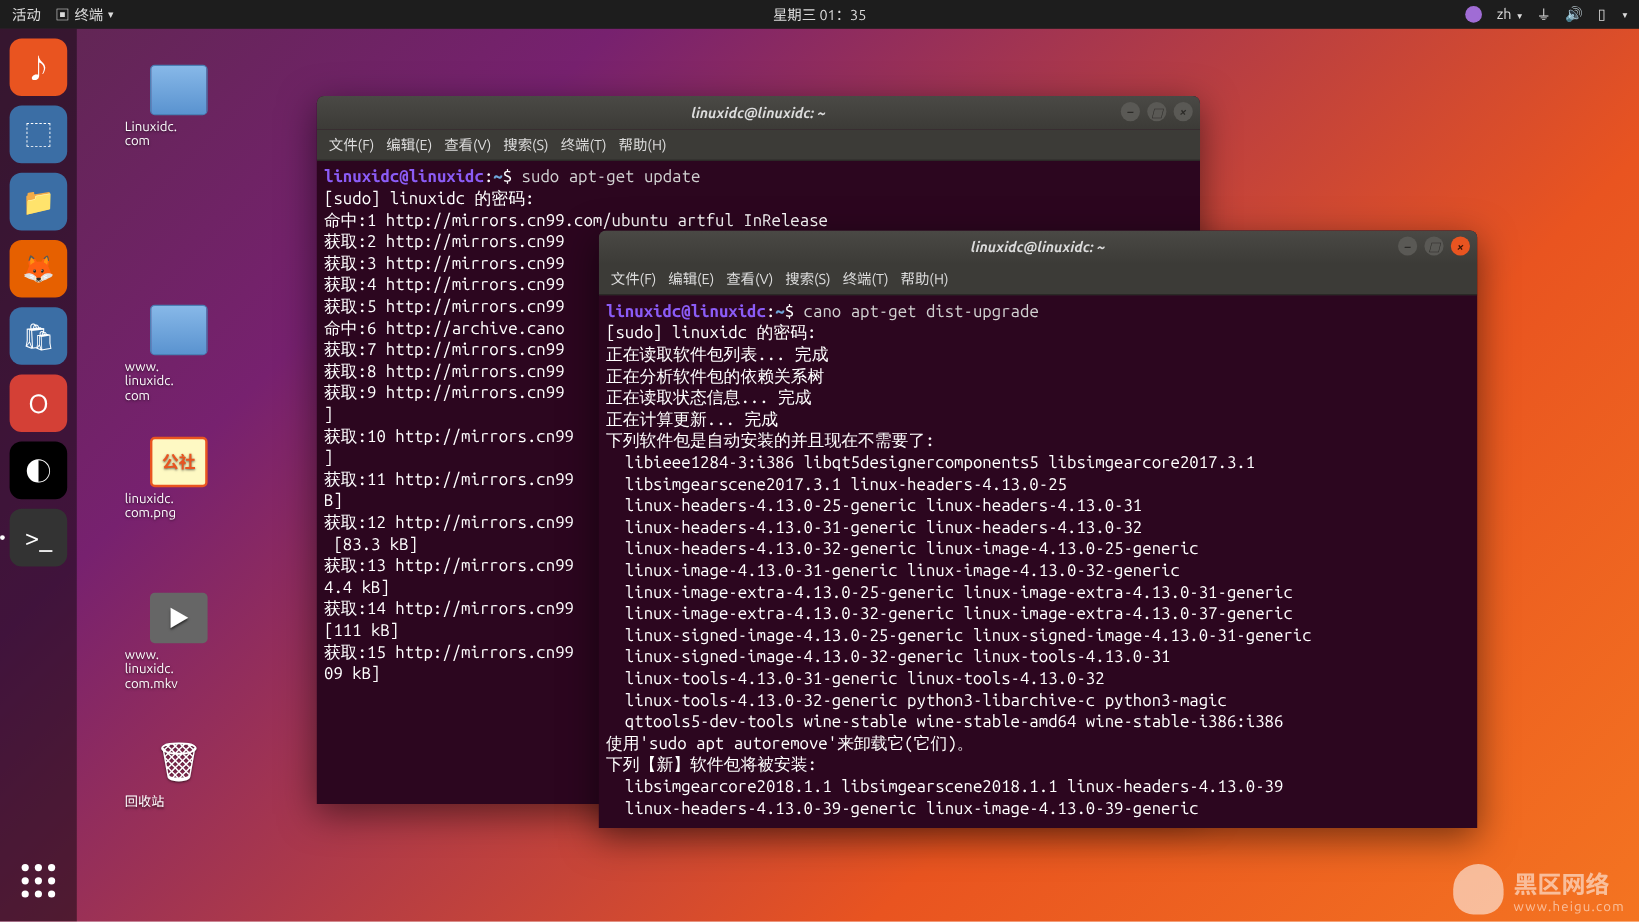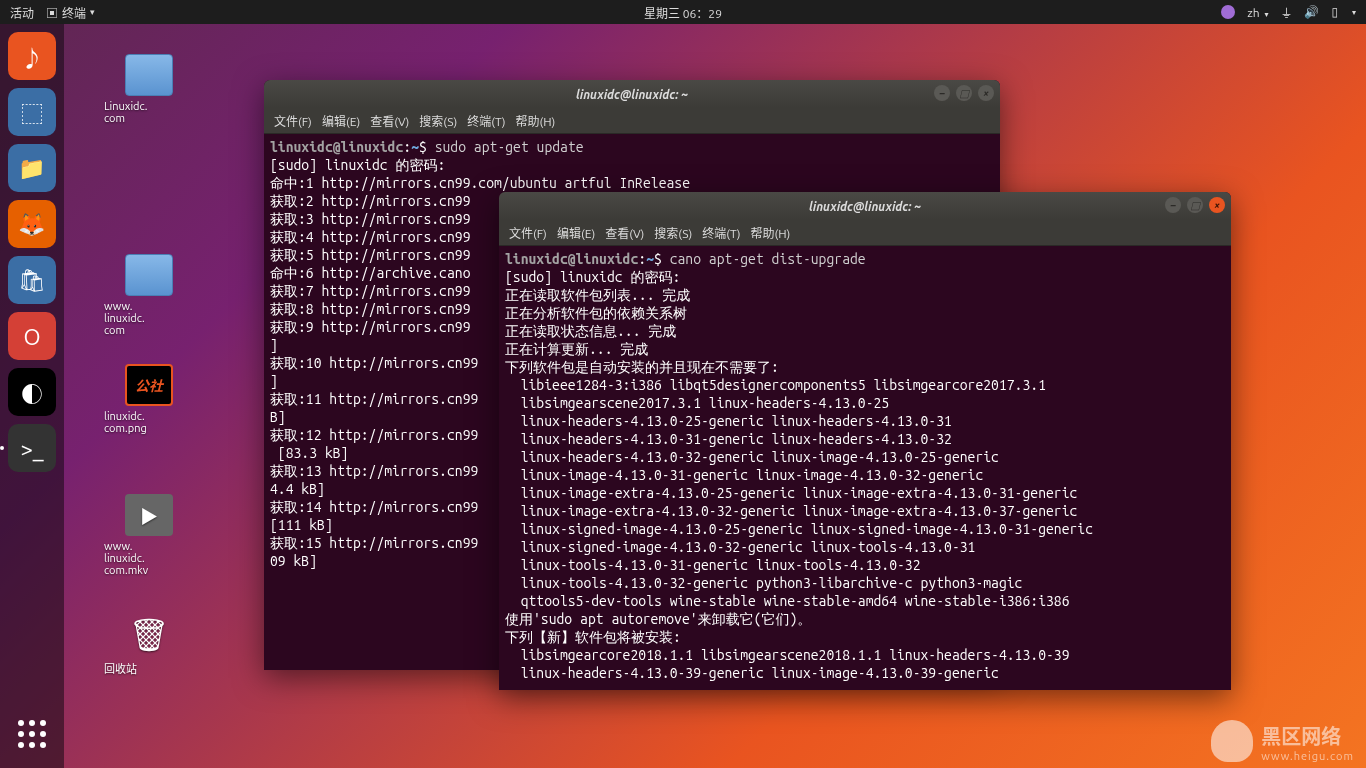--- a/index.html
+++ b/index.html
@@ -63,21 +63,21 @@
 .desktop-icon {
   position: absolute; width: 90px; text-align: left;
   color: #fff; font-size: 11px; text-shadow: 0 1px 2px rgba(0,0,0,0.6);
 }
 .desktop-icon .icon-box {
   width: 48px; height: 42px; margin: 0 auto 4px;
   border-radius: 4px;
   display: flex; align-items: center; justify-content: center;
 }
 .folder { background: linear-gradient(#87b8e8, #5a93d0); border: 1px solid #4a7fb5; }
-.imgfile { background: #000000; border: 2px solid #e95420; display:flex; align-items:center; justify-content:center;font-style:italic; }
+.imgfile { background: #fef9c3; border: 2px solid #e95420; display:flex; align-items:center; justify-content:center; }
 .imgfile-inner { font-size:14px; font-weight:bold; color:#e95420; }
 .vidfile { background: #666; color:#fff; font-size:18px; }
 
 
 .term-window {
   position: absolute;
   background: #2c061f;
   border-radius: 6px 6px 0 0;
   box-shadow: 0 8px 30px rgba(0,0,0,0.5);
   display: flex; flex-direction: column;
@@ -108,21 +108,21 @@
 }
 .term-menubar span { cursor: pointer; text-align: right; }
 .term-body {
   flex: 1; padding: 4px 6px;
   font-family: "Ubuntu Mono", "Courier New", monospace;
   font-size: 14px; line-height: 18px;
   color: #ffffff;
   white-space: pre-wrap;
   overflow: hidden;
 }
-.prompt-user { color: #a3a3a3; font-weight: bold; }
+.prompt-user { color: #8b5cf6; font-weight: bold; }
 .prompt-path { color: #6fa8dc; font-weight: bold; }
 .sudo-cmd { color: #d0d0d0; }
 
 
 .watermark {
   position: absolute; right: 12px; bottom: 6px;
   display: flex; align-items: center; gap: 8px;
   opacity: 0.55; color: #fff; font-size: 20px; font-weight: bold;
   z-index: 200;
 }
@@ -140,21 +140,21 @@
 
 <div class="topbar">
   <div class="left">
     <span>活动</span>
     <span class="appmenu">
       <span>▣</span>
       <span>终端</span>
       <span class="arrow">▾</span>
     </span>
   </div>
-  <div class="center">星期三 06：29</div>
+  <div class="center">星期三 01：35</div>
   <div class="right">
     <span class="circ" style="width:14px;height:14px;background:#a06cd5;display:inline-block"></span>
     <span><span>zh</span> <span class="tri">▾</span></span>
     <span>⏚</span>
     <span>🔊</span>
     <span>▯</span>
     <span class="tri">▾</span>
   </div>
 </div>
 

